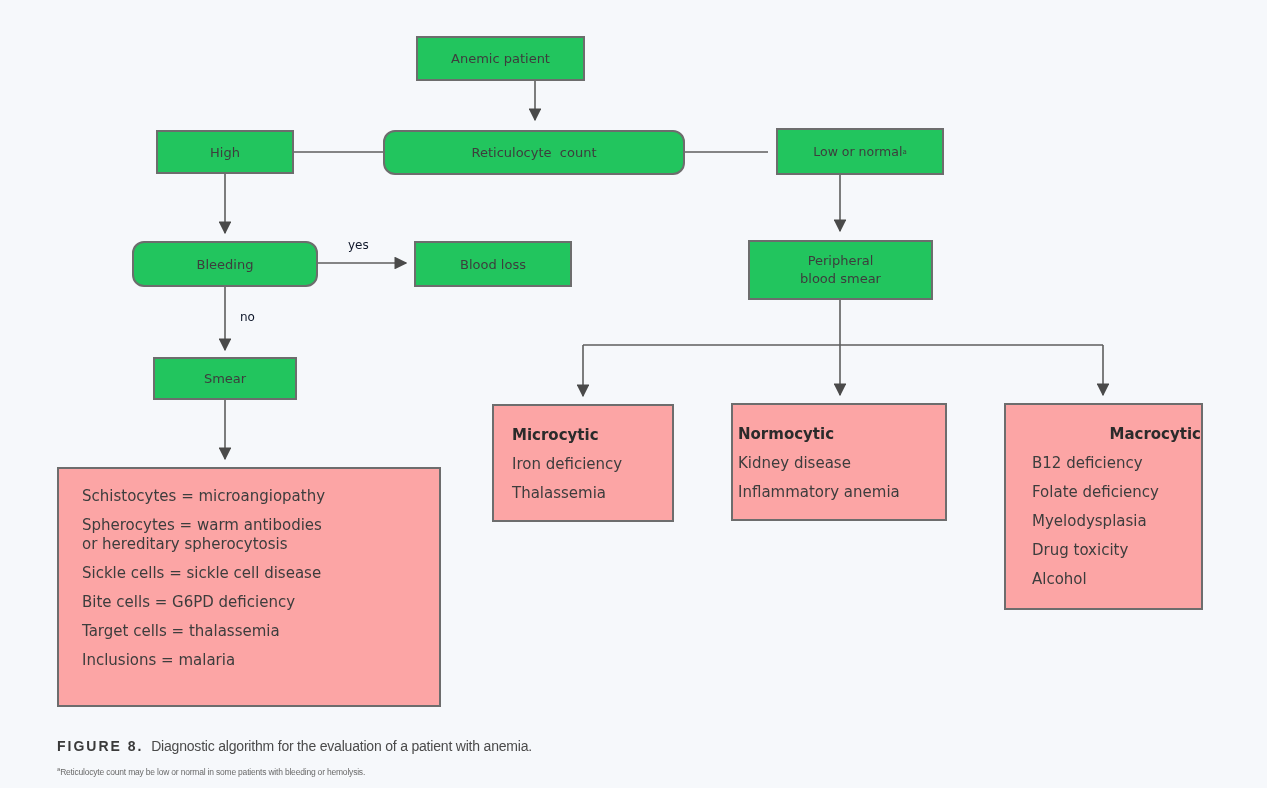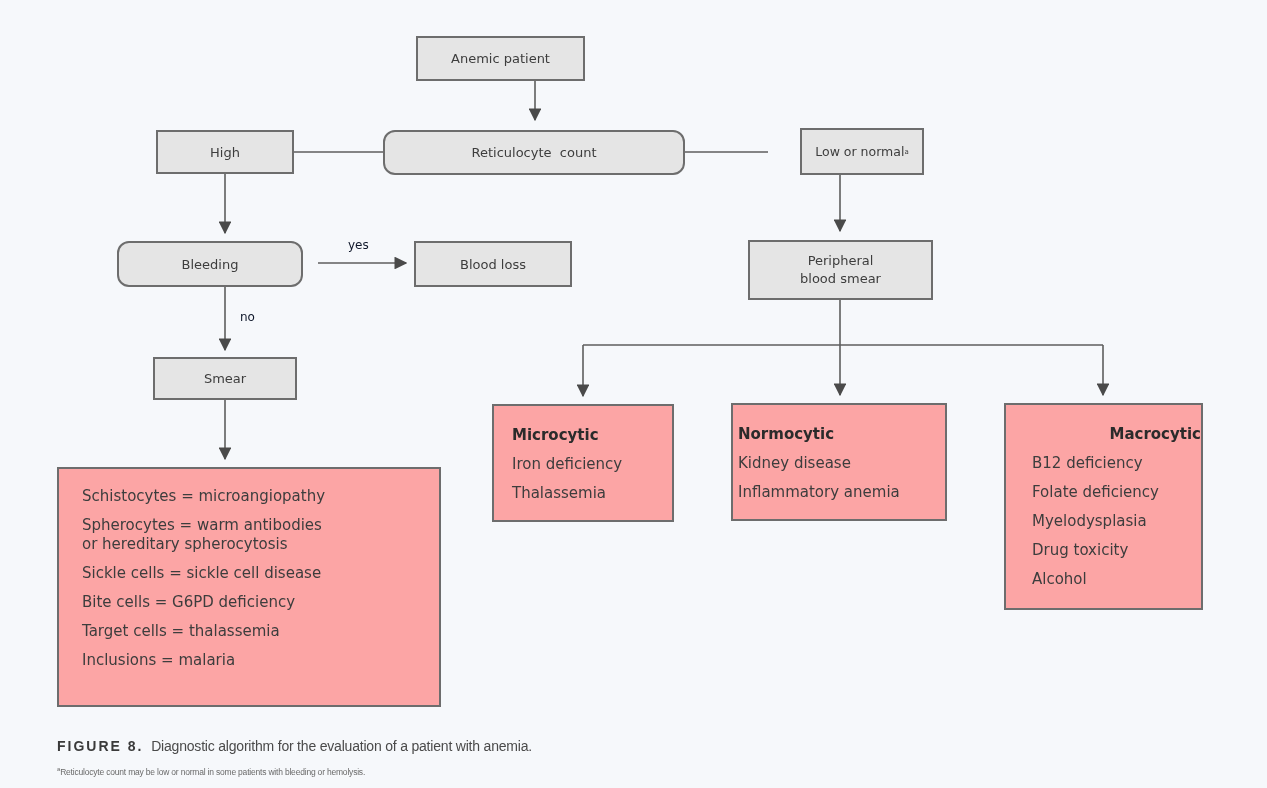--- a/index.html
+++ b/index.html
@@ -11,21 +11,21 @@
       height: 788px;
       background: #f6f8fb;
       position: relative;
       overflow: hidden;
       font-family: "DejaVu Sans", sans-serif;
       color: #3a3a3a;
     }
     .box {
       position: absolute;
       box-sizing: border-box;
-      background: #e5e5e5;
+      background: #22c55e;
       border: 2px solid #6d6d6d;
       display: flex;
       align-items: center;
       justify-content: center;
       text-align: center;
       font-size: 13px;
       color: #3d3d3d;
     }
     .rounded { border-radius: 12px; }
     .list-box {
@@ -127,26 +127,26 @@
 </div>
 
 <div class="box rounded" style="left:383px; top:130px; width:302px; height:45px;">
   <span style="white-space:pre;">Reticulocyte  count</span>
 </div>
 
 <div class="box" style="left:156px; top:130px; width:138px; height:44px;">
   <span>High</span>
 </div>
 
-<div class="box" style="left:800px; top:128px; width:124px; height:47px; font-size:12.5px;">
+<div class="box" style="left:776px; top:128px; width:168px; height:47px; font-size:12.5px;">
   <span>Low or normal</span>
     <sup class="mark">a</sup>
 </div>
 
-<div class="box rounded" style="left:117px; top:241px; width:186px; height:46px;">
+<div class="box rounded" style="left:132px; top:241px; width:186px; height:46px;">
   <span>Bleeding</span>
 </div>
 
 <span class="edge-label" style="left:348px; top:238px;">yes</span>
 
 <div class="box" style="left:414px; top:241px; width:158px; height:46px;">
   <span>Blood loss</span>
 </div>
 
 <span class="edge-label" style="left:240px; top:310px;">no</span>

